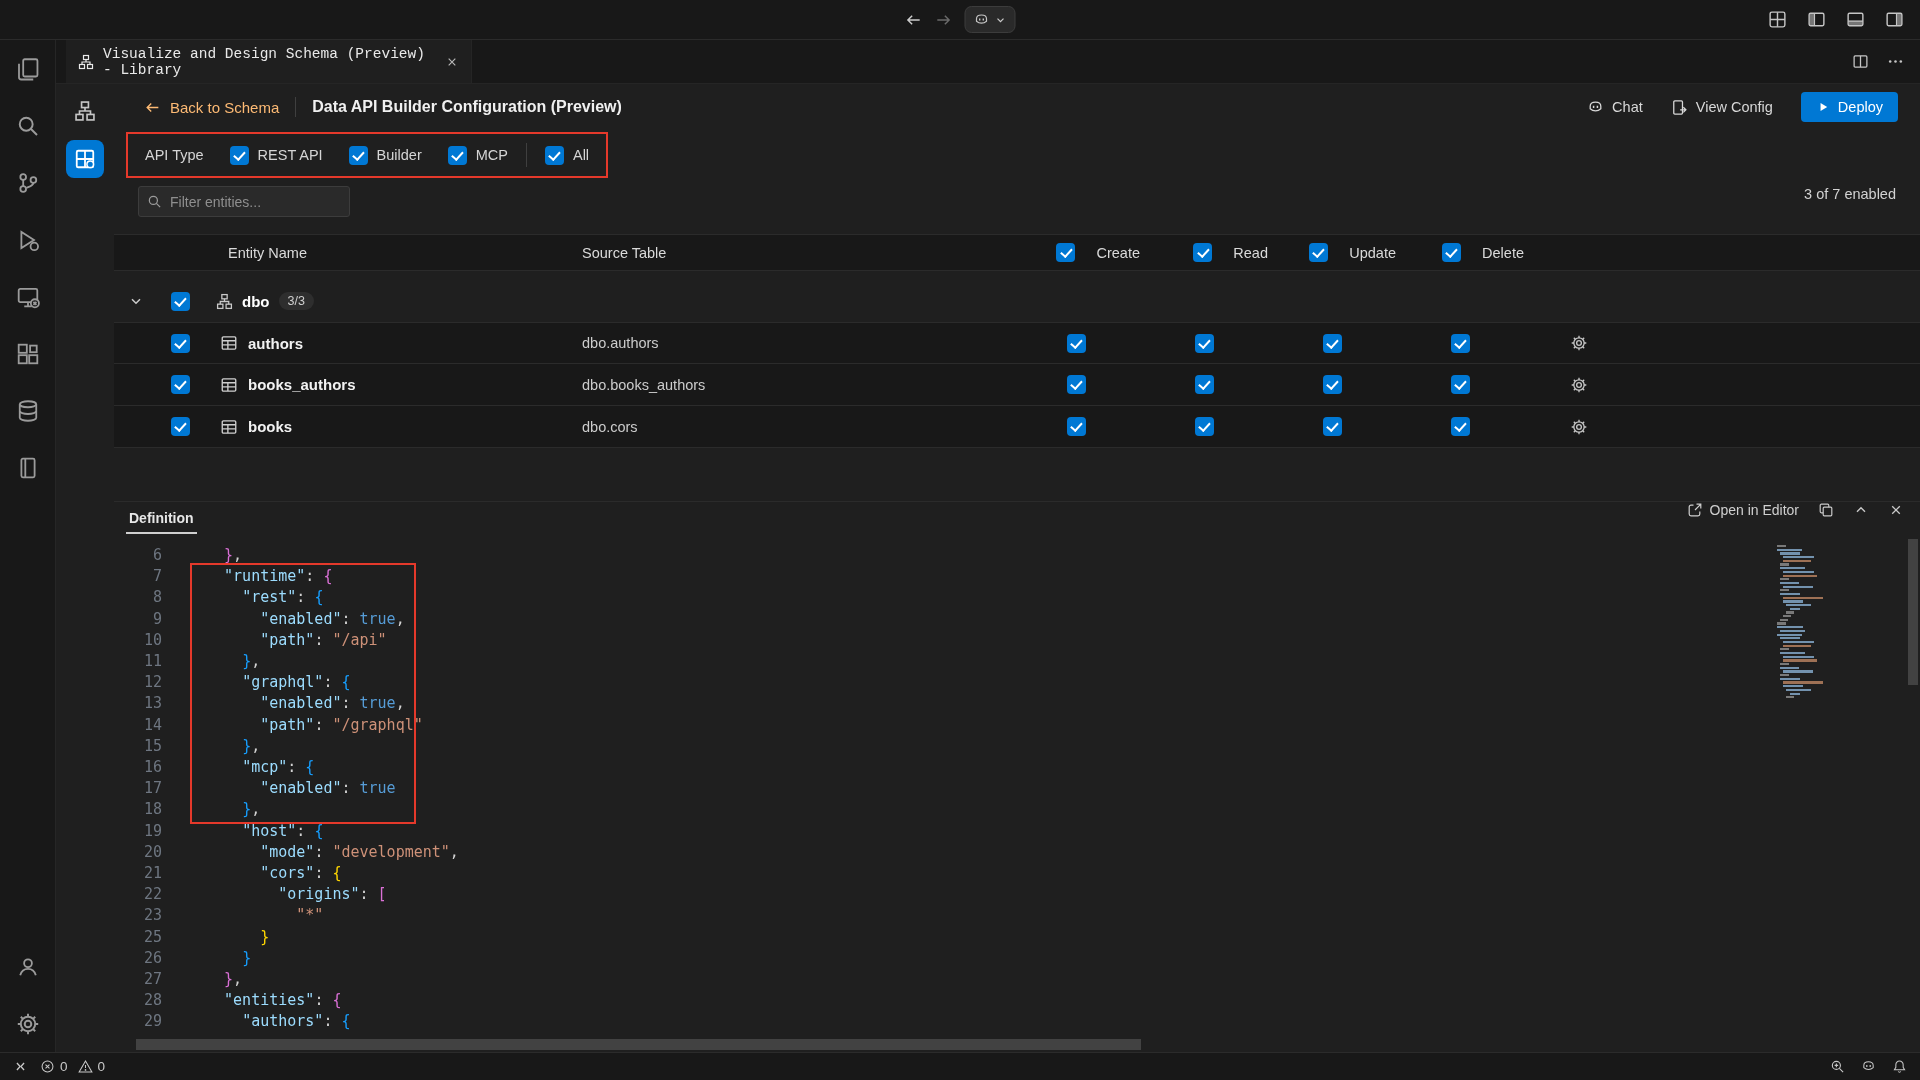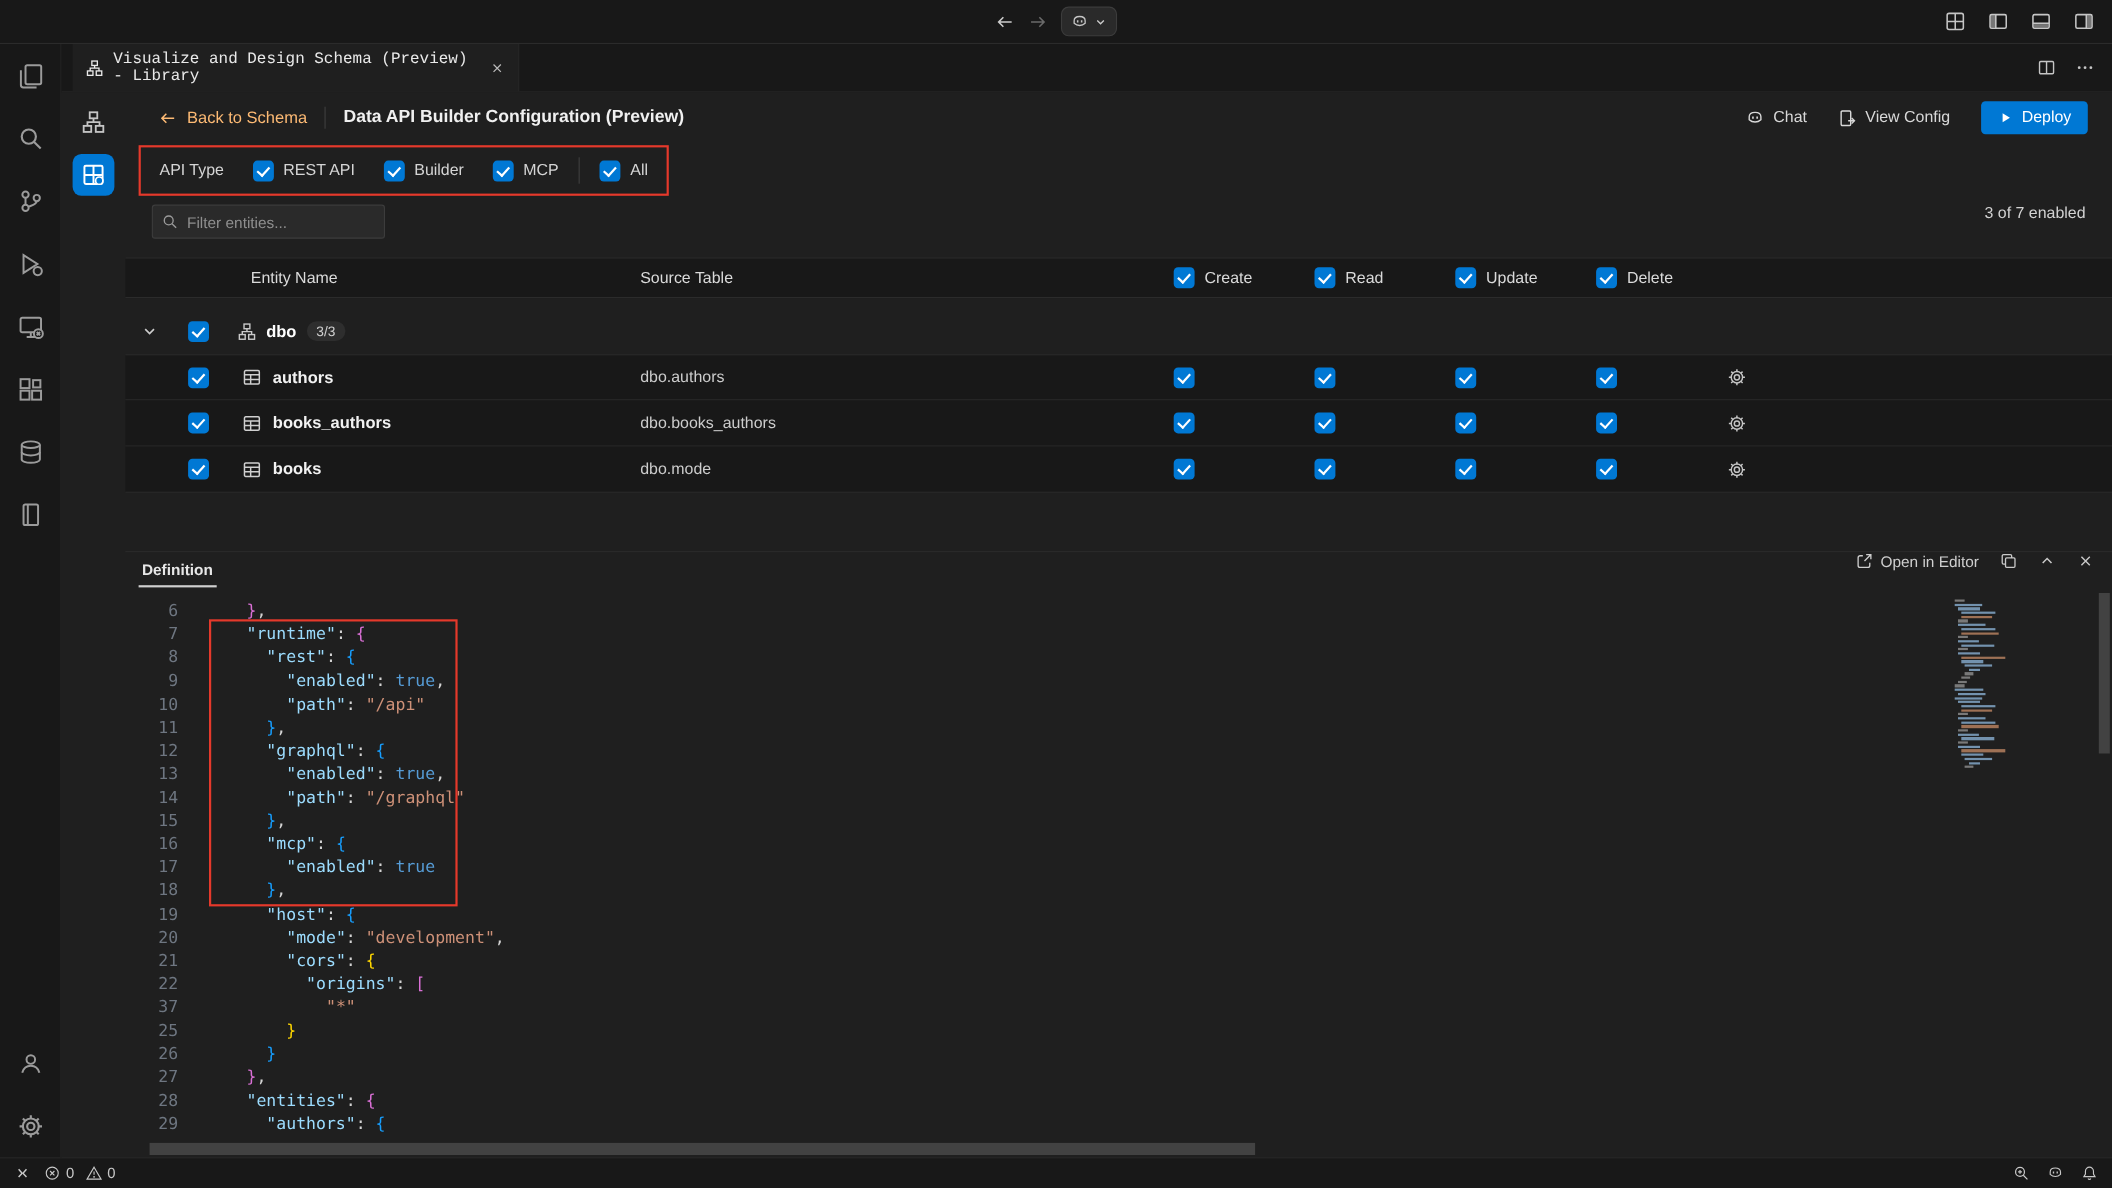--- a/index.html
+++ b/index.html
@@ -82,21 +82,21 @@
     color:#cccccc; padding:0 8px 0 31px; font-size:14px; font-family:inherit; outline:none; }
   .filter-input::placeholder { color:#8f8f8f; }
   .filter-search-icon { position:absolute; left:9px; top:8px; color:#9b9b9b; }
   .filter-search-icon svg { width:15px; height:15px; }
   .enabled-summary { margin-left:auto; font-size:14.5px; color:#d2d2d2; }
 
   
   .etable { margin-top:10px; }
   .egrid { display:grid; grid-template-columns:44px 44px 380px 430px 128px 128px 128px 128px 110px 1fr; align-items:center; }
   .ehead { height:37px; background:#181818; border-top:1px solid #2b2b2b; border-bottom:1px solid #2b2b2b; font-size:14.5px; color:#dadada; }
-  .hc { display:flex; align-items:center; gap:9px; padding-left:55px; }
+  .hc { display:flex; align-items:center; gap:21px; padding-left:55px;justify-content:flex-end; }
   .col-entity-h { padding-left:26px; }
   .group-row { height:42px; margin-top:9px; font-size:15px; }
   .center-cell { display:flex; justify-content:center; }
   .chev { color:#cccccc; display:flex; }
   .chev svg { width:16px; height:16px; }
   .group-main { display:flex; align-items:center; gap:9px; padding-left:14px; }
   .group-main svg { width:17px; height:17px; color:#c9c9c9; }
   .group-name { font-weight:700; color:#ffffff; }
   .badge { background:#2e2e2e; border-radius:10px; padding:2px 9px; font-size:12.5px; color:#cfcfcf; }
   #entity-rows .trow { height:42px; background:#181818; border-bottom:1px solid #2b2b2b; font-size:15px; }
@@ -524,21 +524,21 @@
     <div class="center-cell">
                   <span class="cb"></span>
                 </div>
     <div class="ecell-entity">
                   <svg viewBox="0 0 16 16" fill="none" stroke="currentColor" stroke-width="1.2">
                     <rect x="2" y="2.6" width="12" height="10.8" rx="1"></rect>
                     <path d="M2 6h12M7 6v7.4M2 9.7h12"></path>
                   </svg>
                   <span>books</span>
                 </div>
-    <div class="ecell-src">dbo.mode</div>
+    <div class="ecell-src">dbo.cors</div>
     <div class="op-cell">
                   <span class="cb"></span>
                 </div>
                 <div class="op-cell">
                   <span class="cb"></span>
                 </div>
                 <div class="op-cell">
                   <span class="cb"></span>
                 </div>
                 <div class="op-cell">
@@ -599,21 +599,21 @@
                 <div class="cline"><span class="ln">13</span><span class="ct">      <span style="color:#9cdcfe">"enabled"</span>: <span style="color:#569cd6">true</span>,</span></div>
                 <div class="cline"><span class="ln">14</span><span class="ct">      <span style="color:#9cdcfe">"path"</span>: <span style="color:#ce9178">"/graphql"</span></span></div>
                 <div class="cline"><span class="ln">15</span><span class="ct">    <span style="color:#179fff">}</span>,</span></div>
                 <div class="cline"><span class="ln">16</span><span class="ct">    <span style="color:#9cdcfe">"mcp"</span>: <span style="color:#179fff">{</span></span></div>
                 <div class="cline"><span class="ln">17</span><span class="ct">      <span style="color:#9cdcfe">"enabled"</span>: <span style="color:#569cd6">true</span></span></div>
                 <div class="cline"><span class="ln">18</span><span class="ct">    <span style="color:#179fff">}</span>,</span></div>
                 <div class="cline"><span class="ln">19</span><span class="ct">    <span style="color:#9cdcfe">"host"</span>: <span style="color:#179fff">{</span></span></div>
                 <div class="cline"><span class="ln">20</span><span class="ct">      <span style="color:#9cdcfe">"mode"</span>: <span style="color:#ce9178">"development"</span>,</span></div>
                 <div class="cline"><span class="ln">21</span><span class="ct">      <span style="color:#9cdcfe">"cors"</span>: <span style="color:#ffd700">{</span></span></div>
                 <div class="cline"><span class="ln">22</span><span class="ct">        <span style="color:#9cdcfe">"origins"</span>: <span style="color:#da70d6">[</span></span></div>
-                <div class="cline"><span class="ln">37</span><span class="ct">          <span style="color:#ce9178">"*"</span></span></div>
+                <div class="cline"><span class="ln">23</span><span class="ct">          <span style="color:#ce9178">"*"</span></span></div>
                 <div class="cline"><span class="ln">25</span><span class="ct">      <span style="color:#ffd700">}</span></span></div>
                 <div class="cline"><span class="ln">26</span><span class="ct">    <span style="color:#179fff">}</span></span></div>
                 <div class="cline"><span class="ln">27</span><span class="ct">  <span style="color:#da70d6">}</span>,</span></div>
                 <div class="cline"><span class="ln">28</span><span class="ct">  <span style="color:#9cdcfe">"entities"</span>: <span style="color:#da70d6">{</span></span></div>
                 <div class="cline"><span class="ln">29</span><span class="ct">    <span style="color:#9cdcfe">"authors"</span>: <span style="color:#179fff">{</span></span></div>
               </div>
             <div class="code-redbox"></div>
             <div class="minimap" id="minimap">
                 <div style="height:2.2px;margin:0 0 1.5px 3.1px;width:9.1px;background:#8a8a8a;opacity:.85"></div>
                 <div style="height:2.2px;margin:0 0 1.5px 3.1px;width:24.6px;background:#82a7c8;opacity:.85"></div>

